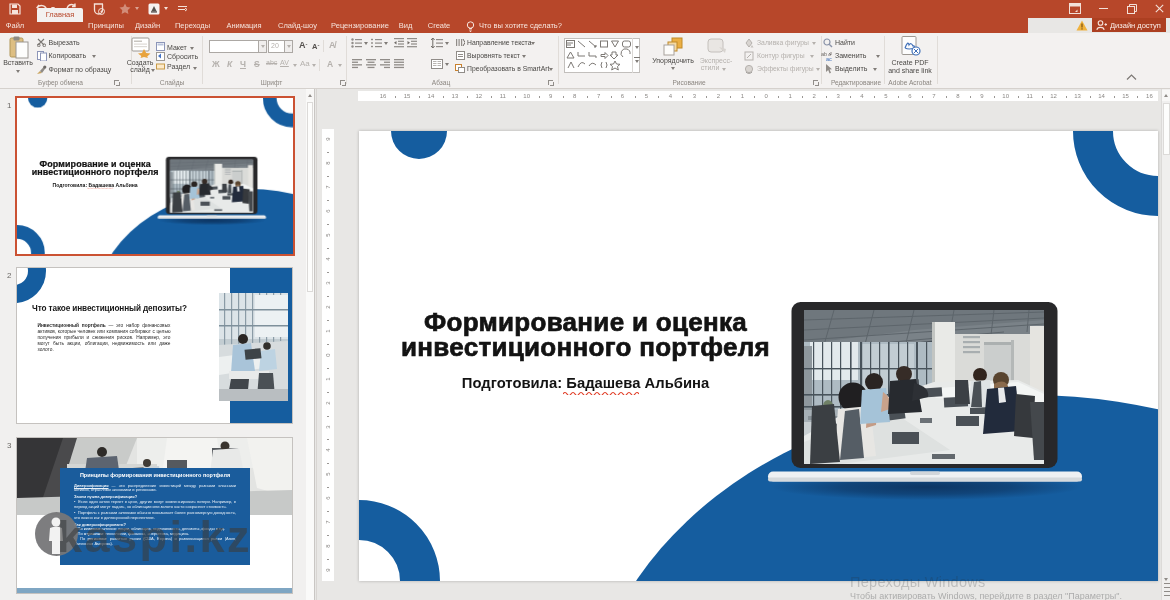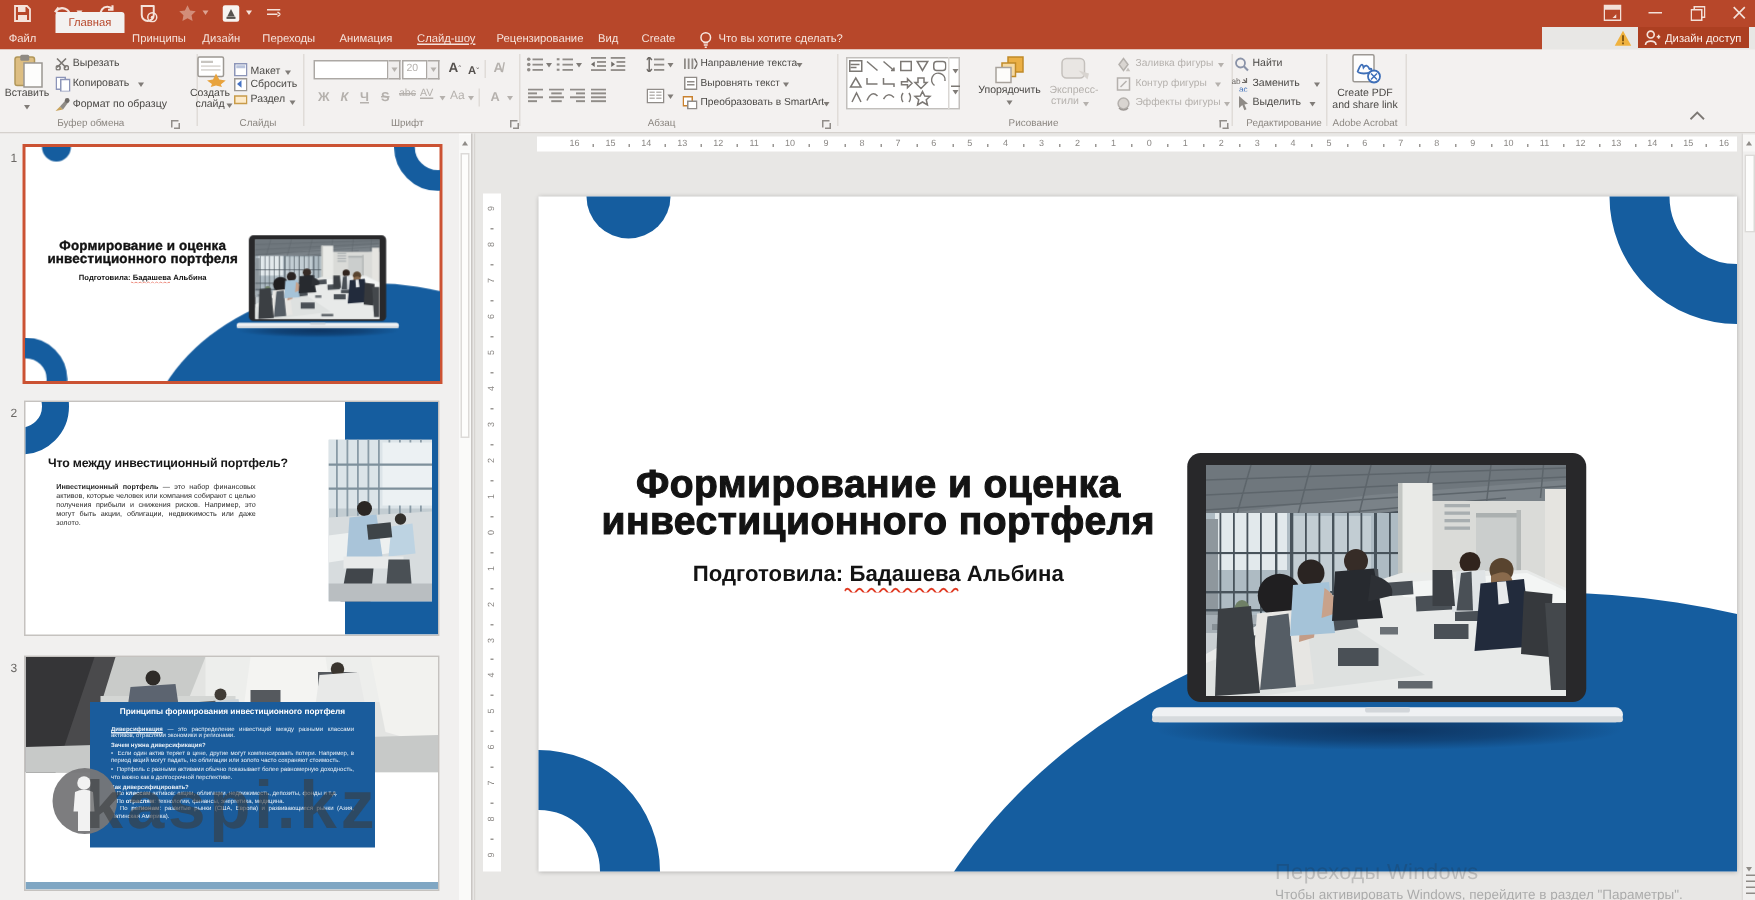--- a/index.html
+++ b/index.html
@@ -93,21 +93,21 @@
 <path d="M0.8,0.8 L8.2,8.2 M8.2,0.8 L0.8,8.2" stroke="#F3E0D8" stroke-width="1.1"></path>
 </svg>
   </div>
 
 <div id="tabrow">
   <div class="tab" style="left:0; width:30px;">Файл</div>
   <div class="tab" style="left:88px; width:36px;">Принципы</div>
   <div class="tab" style="left:131px; width:33px;">Дизайн</div>
   <div class="tab" style="left:170px; width:45px;">Переходы</div>
   <div class="tab" style="left:222px; width:44px;">Анимация</div>
-  <div class="tab" style="left:274px; width:47px;text-decoration:underline;">Слайд-шоу</div>
+  <div class="tab" style="left:274px; width:47px;">Слайд-шоу</div>
   <div class="tab" style="left:329px; width:62px;">Рецензирование</div>
   <div class="tab" style="left:396px; width:19px;">Вид</div>
   <div class="tab" style="left:421px; width:36px;">Create</div>
   <div class="tab" style="left:479px; width:110px; text-align:left; color:#F7E6DF;">Что вы хотите сделать?</div>
 </div>
 <div id="tabsel">Главная</div>
 <svg class="abs" style="left:466px; top:21px;" width="9" height="11" viewBox="0 0 9 11">
 <circle cx="4.5" cy="4" r="3.2" fill="none" stroke="#F7E6DF" stroke-width="1"></circle>
 <path d="M3,7.5 H6 M3.2,9 H5.8 M3.8,10.5 H5.2" stroke="#F7E6DF" stroke-width="0.9"></path>
 </svg>
@@ -562,21 +562,21 @@
   <div class="abs" style="left:6px; top:179px; width:442px; text-align:center; font-weight:bold; color:#131313; font-size:26px; line-height:25.4px; -webkit-text-stroke:0.7px #131313; letter-spacing:0.3px;">Формирование и оценка инвестиционного портфеля</div>
   <div class="abs" style="left:6px; top:244.5px; width:442px; text-align:center; font-weight:bold; color:#131313; font-size:14.8px;">Подготовила: Бадашева Альбина</div>
   <svg class="abs" style="left:204px; top:260px;" width="76" height="4" viewBox="0 0 76 4">
     <path d="M0,3 Q2,0 4,3 T8,3 T12,3 T16,3 T20,3 T24,3 T28,3 T32,3 T36,3 T40,3 T44,3 T48,3 T52,3 T56,3 T60,3 T64,3 T68,3 T72,3 T76,3" stroke="#E03B24" stroke-width="1.2" fill="none"></path>
   </svg>
   </div>
 </div>
 
 <div class="thumbbox" style="left:16px; top:266.5px; width:277px; height:157px; border:1px solid #C5C2BF;">
  <div class="abs" style="left:-35px; top:-29px; width:64px; height:64px; border-radius:50%; border:18.5px solid #155D9F;"></div>
- <div class="abs" style="left:15px; top:36.5px; font-size:8.2px; font-weight:bold; color:#161616; letter-spacing:-0.1px;">Что между инвестиционный портфель?</div>
+ <div class="abs" style="left:15px; top:36.5px; font-size:8.2px; font-weight:bold; color:#161616; letter-spacing:-0.1px;">Что такое инвестиционный депозиты?</div>
  <div class="abs" style="left:20.5px; top:55.5px; width:133px; font-size:4.8px; line-height:5.9px; color:#2A2A2A; text-align:justify;"><b>Инвестиционный портфель</b> — это набор финансовых активов, которые человек или компания собирают с целью получения прибыли и снижения рисков. Например, это могут быть акции, облигации, недвижимость или даже золото.</div>
  <div class="abs blue" style="left:213px; top:0; width:62px; height:155px;"></div>
  <svg class="abs" style="left:202px; top:25px;" width="69" height="108" viewBox="0 0 69 108">
   <rect width="69" height="108" fill="#C3CDD2"></rect>
   <rect x="0" y="0" width="69" height="46" fill="#DCE4E8"></rect>
   <g fill="#8A9BA6">
         <rect x="5" y="0" width="1.2" height="52"></rect>
         <rect x="12" y="0" width="1.2" height="52"></rect>
         <rect x="19" y="0" width="1.2" height="52"></rect>
         <rect x="26" y="0" width="1.2" height="52"></rect>

